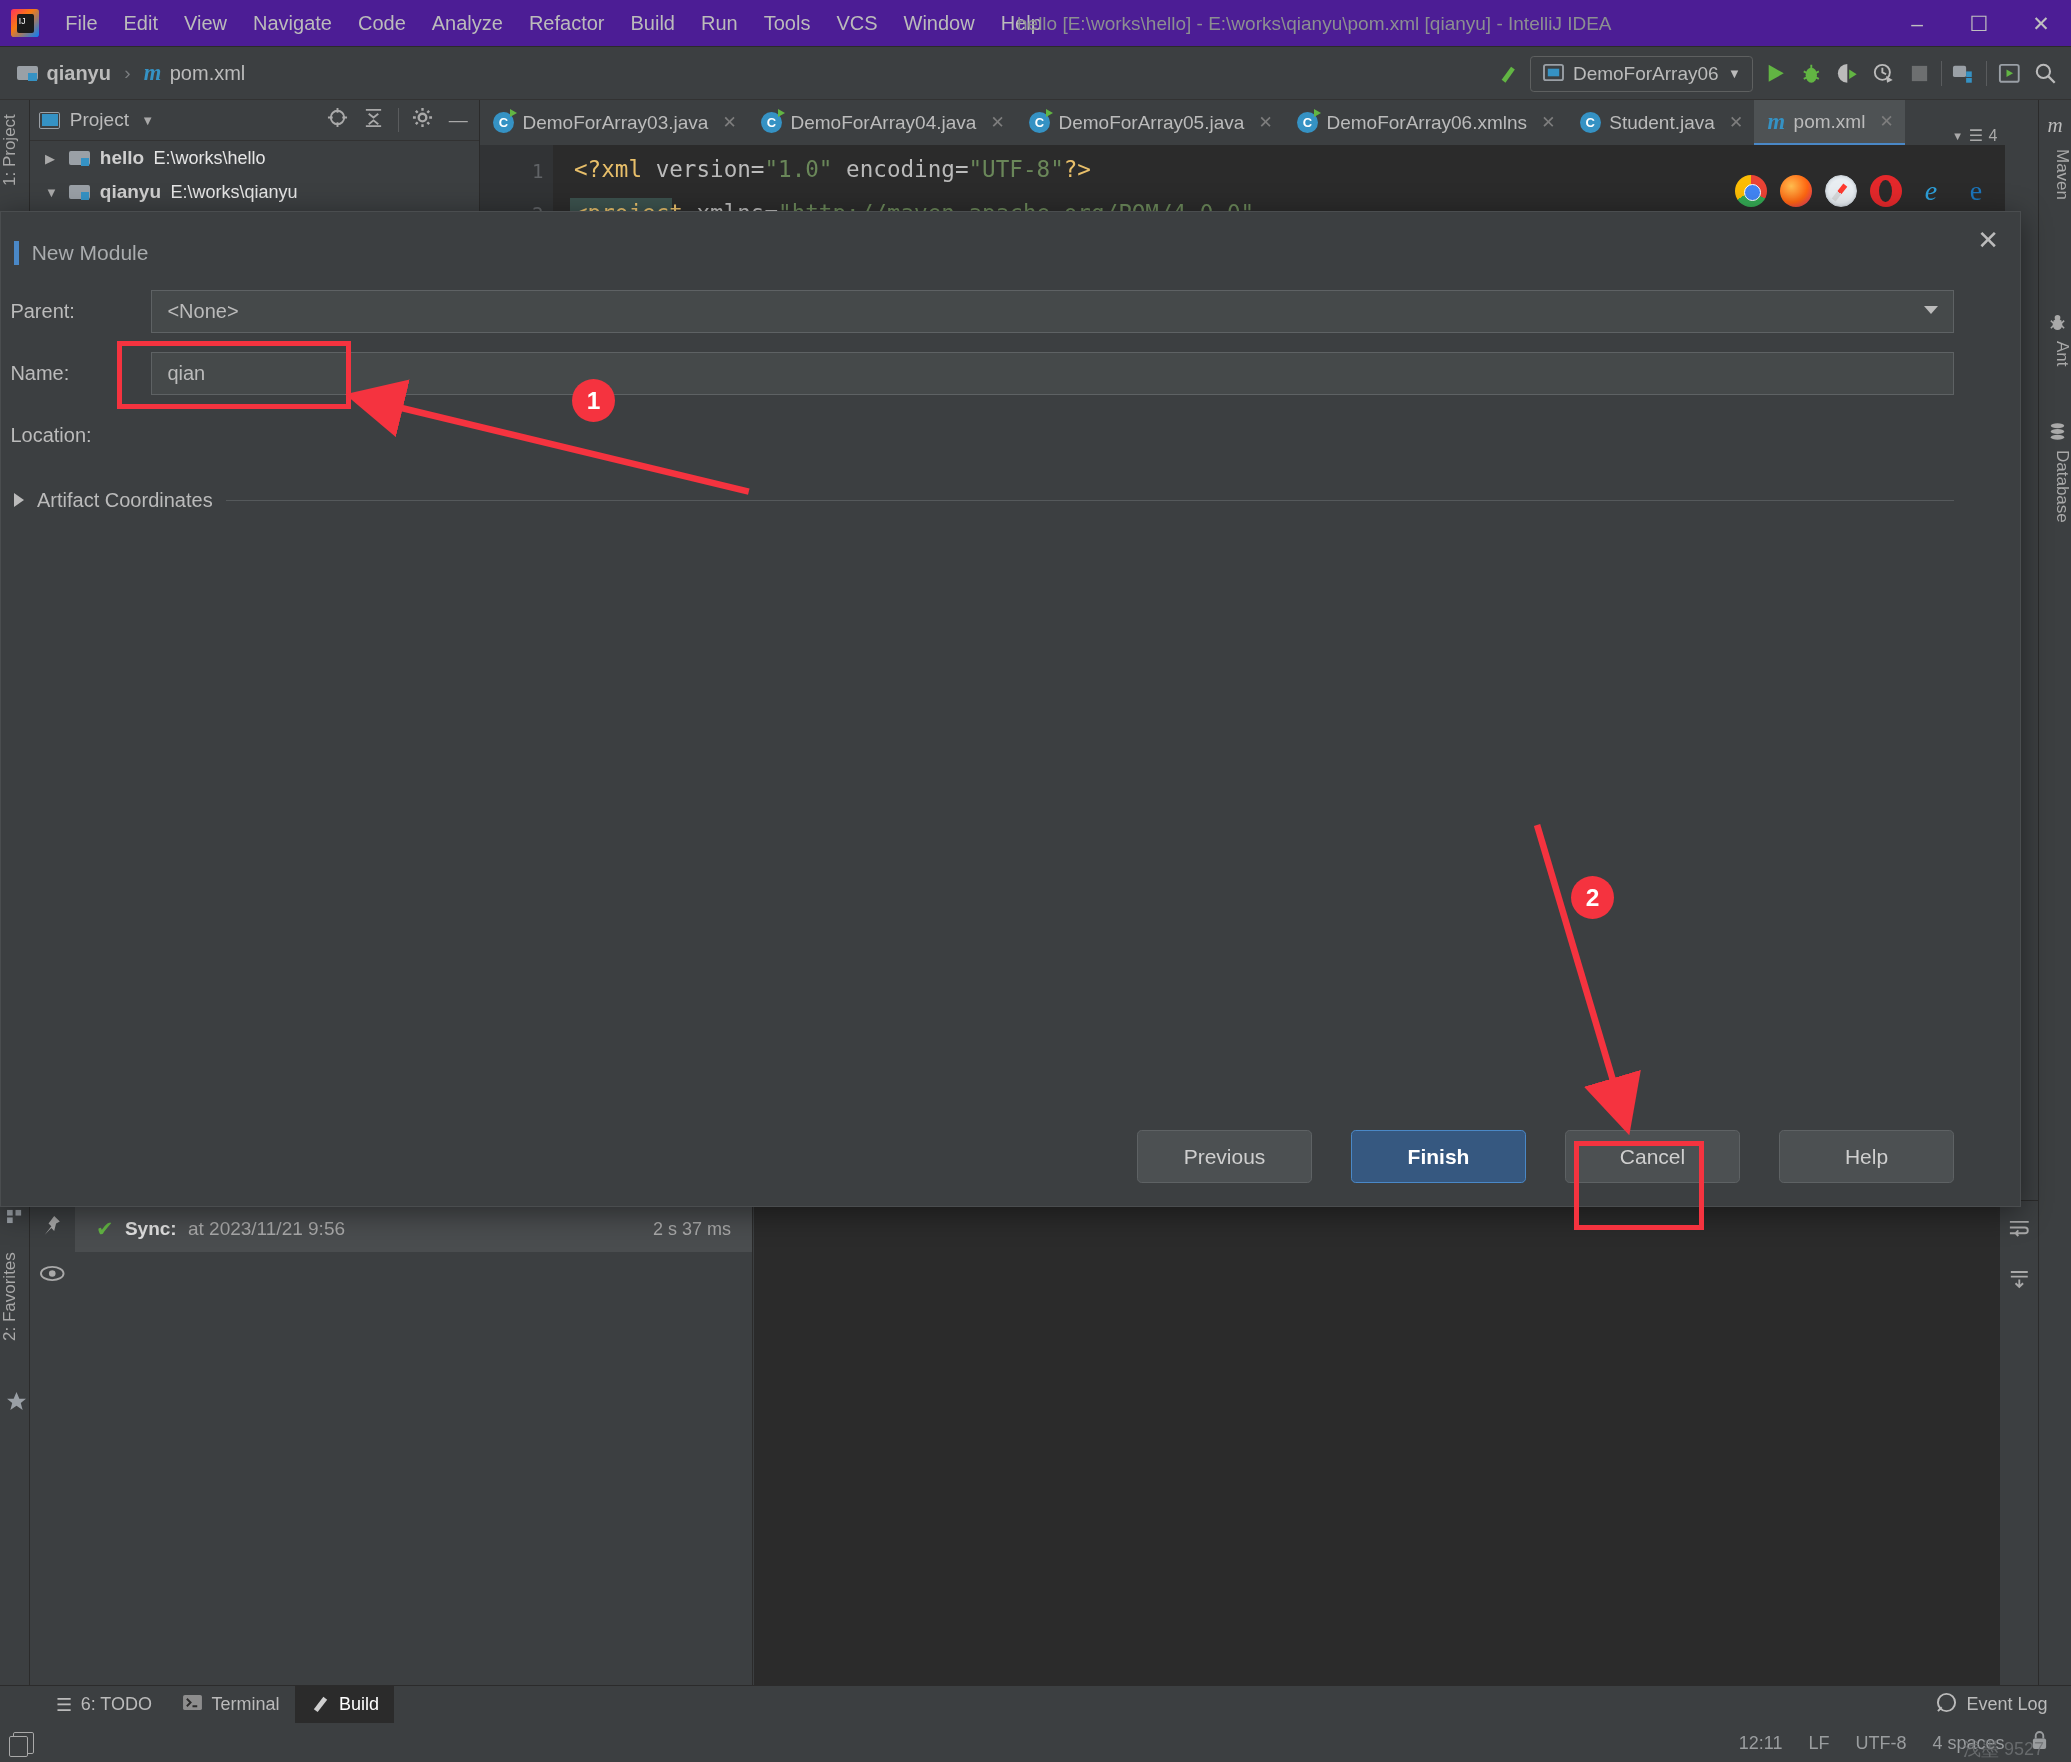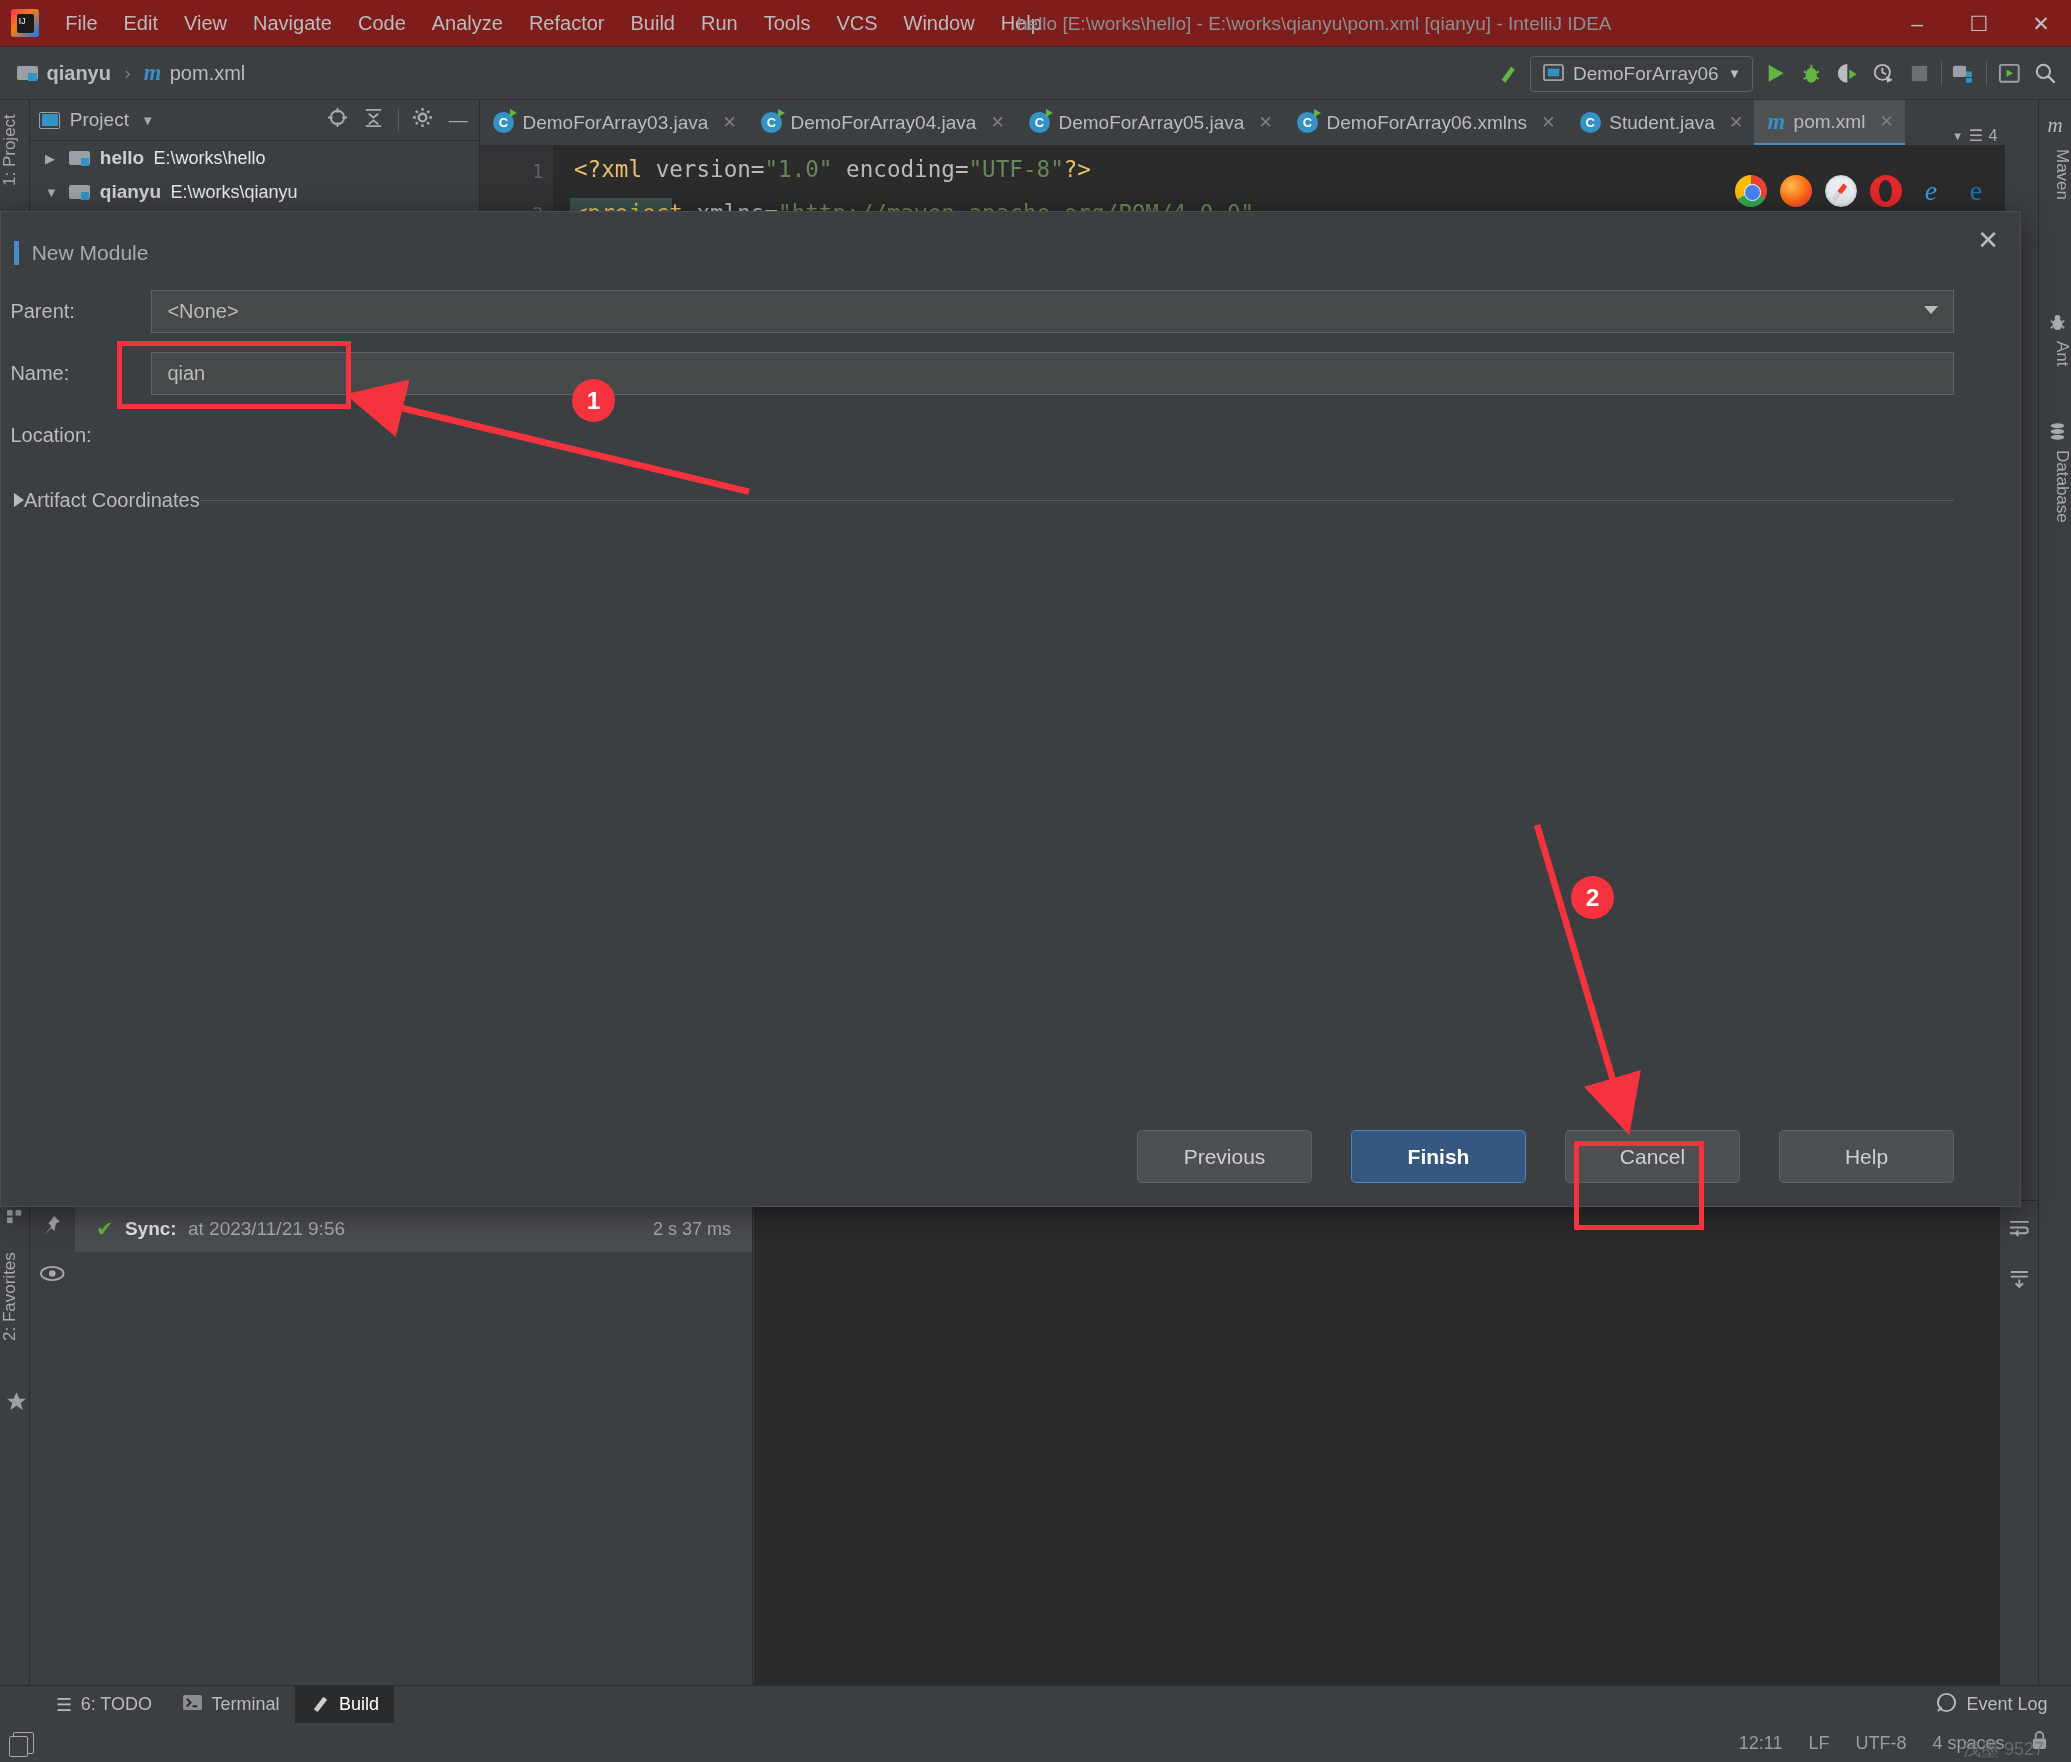--- a/index.html
+++ b/index.html
@@ -7,21 +7,21 @@
     width: 2072px; height: 1763px;
     background: #3c3f41;
     font-family: "Liberation Sans", sans-serif;
     overflow: hidden;
   }
   #app { position: relative; width: 2072px; height: 1763px; }
 
   
   .titlebar {
     position: absolute; top: 0; left: 0; width: 2072px; height: 47px;
-    background: #7f1d1d; display: flex; align-items: center;
+    background: #4c1d95; display: flex; align-items: center;
     border-bottom: 0.9px solid #2b2b2b;
   }
   .idea-logo {
     width: 28px; height: 28px; margin-left: 11.3px; margin-right: 13px;
     position: relative; border-radius: 2.8px; overflow: hidden;
     background: linear-gradient(135deg, #fe315d 0%, #f97a12 40%, #087cfa 100%);
   }
   .idea-logo .inner {
     position: absolute; left: 5.6px; top: 4.7px; width: 17px; height: 19px;
     background: #1b1b1b; border-radius: 1.9px;
@@ -265,21 +265,21 @@
   .finput {
     flex:1; height:43px; background:#45494a; border:0.9px solid #5e6264;
     color:#bbbbbb; font-size:20px; display:flex; align-items:center; padding:0 15px;
   }
   .finput.combo { position:relative; padding-right:43px;}
   .combo-arrow { position:absolute; right:15px; top:15px; width:0;height:0;
                  border-left:7.5px solid transparent;border-right:7.5px solid transparent;
                  border-top:8.5px solid #bbbbbb;}
   .browse-ic { position:absolute; right:15px; top:12.2px; color:#b9a46b; font-size:19px;}
   .section {
-    display:flex; align-items:center; padding: 22.6px 66px 0 13px;
+    display:flex; align-items:center; gap:13px; padding: 22.6px 66px 0 13px;
   }
   .sec-arrow { width:0;height:0;border-top:7.5px solid transparent;
                border-bottom:7.5px solid transparent;border-left:10.4px solid #bbbbbb;}
   .sec-label { color:#bbbbbb; font-size:20px; white-space:nowrap;}
   .sec-line { flex:1; height:0.9px; background:#55595b; }
   .dlg-buttons {
     position:absolute; right:66px; bottom:22.6px; display:flex; gap:39px;
   }
   .dbtn {
     min-width:175px; height:53px; background:#4c5052; border:0.9px solid #5e6264;

